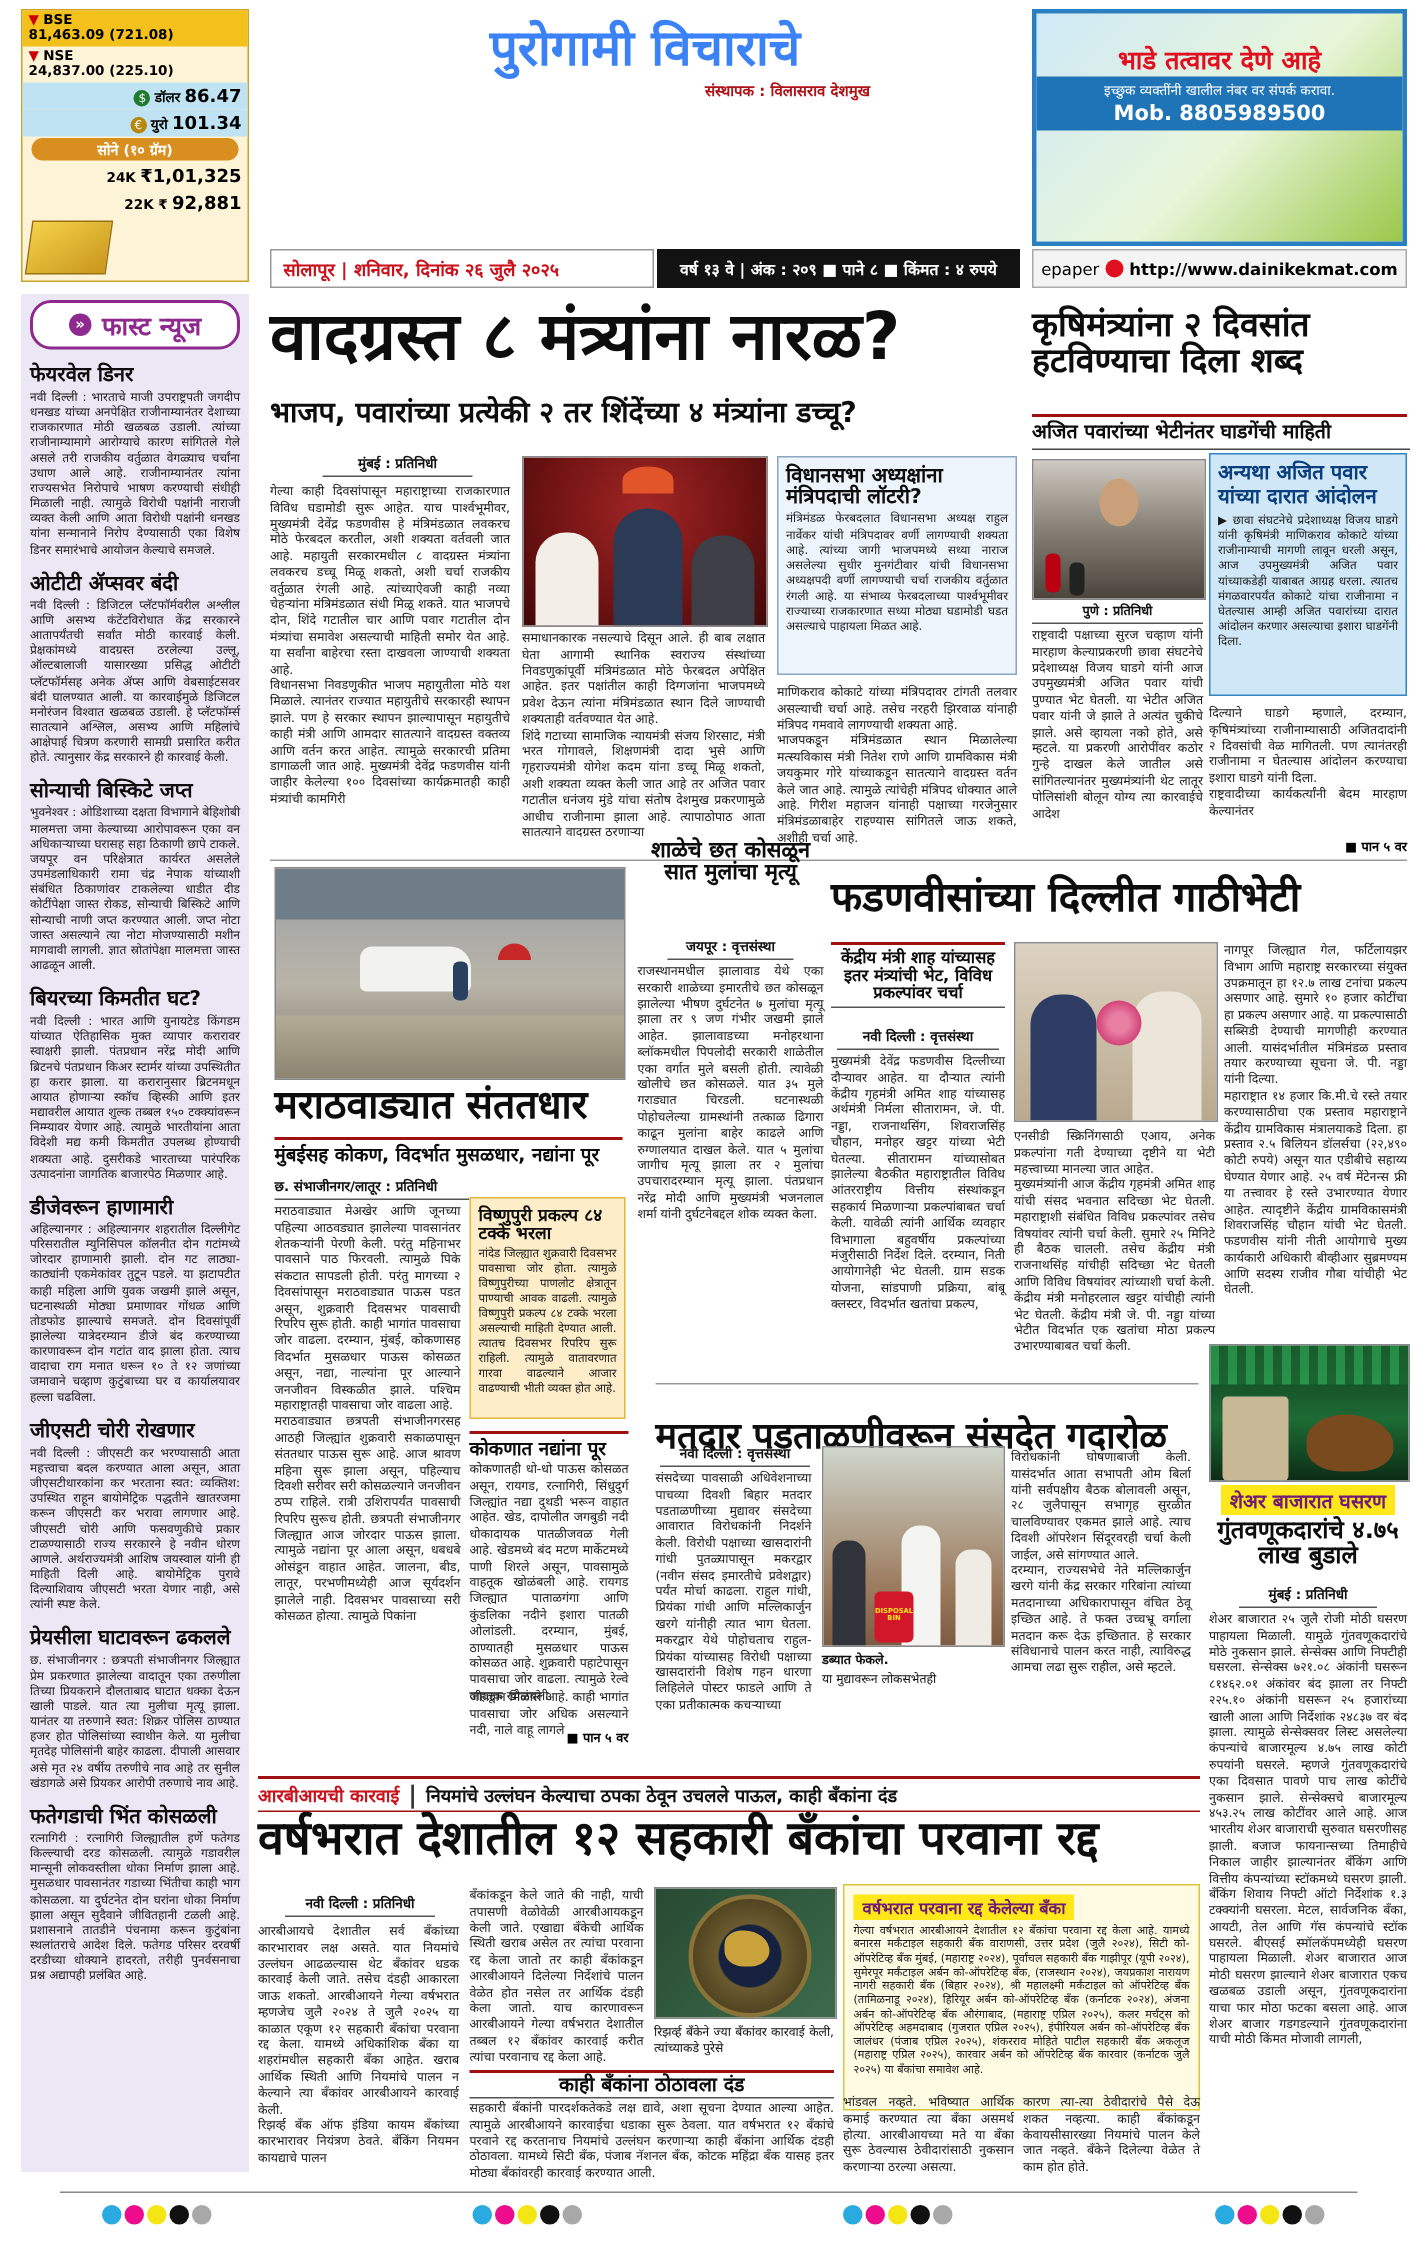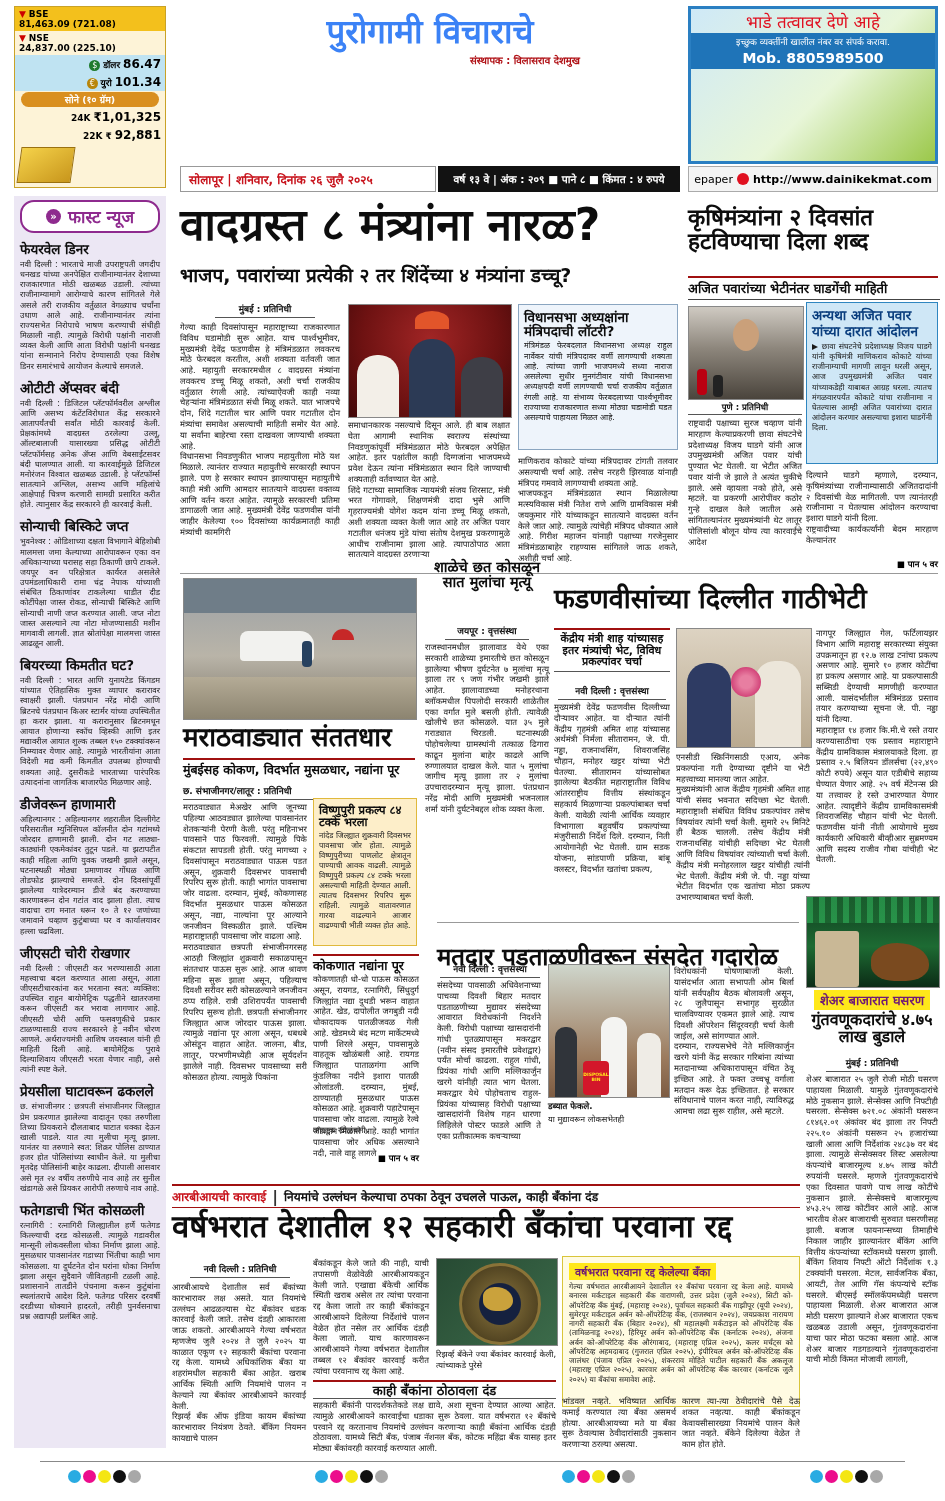--- a/index.html
+++ b/index.html
@@ -20,21 +20,21 @@
   
   .market{background:#fdf3d7;border:1px solid #c9a227;font-size:9px;}
   .mrow{padding:2px 4px;}
   .m-yellow{background:#f3c01c;}
   .m-blue{background:#bfe3f2;}
   .m-gold{background:#d98f1f;color:#fff;text-align:center;font-weight:bold;border-radius:8px;margin:1px 6px;}
   .masthead-tag{color:#3b82f6;font-weight:bold;font-size:33px;text-align:center;}
   .masthead-title{color:#d91f26;font-weight:bold;font-size:78px;text-align:center;line-height:.95;}
   .founder{color:#b01217;font-size:10px;font-weight:bold;text-align:right;}
   .adbox{border:3px solid #2a7fc2;background:linear-gradient(135deg,#cfe9f7 0%,#e8f6d9 55%,#9bc84a 100%);}
-  .adtitle{color:#e01020;font-weight:normal;font-size:17px;text-align:center;padding-top:1px;}
+  .adtitle{color:#e01020;font-weight:bold;font-size:17px;text-align:center;padding-top:19px;}
   .adbody{color:#103a6b;font-weight:bold;font-size:9.5px;text-align:center;line-height:1.45;padding:3px 8px;}
   .adstrip{background:#1f74b8;color:#fff;text-align:center;font-size:9px;padding:2px 0;}
   .admob{background:#1f74b8;color:#fff;text-align:center;font-weight:bold;font-size:14px;padding:0 0 3px 0;}
   .dateline{background:#fff;border:1px solid #999;color:#c8131c;font-weight:bold;font-size:12px;
             display:flex;align-items:center;padding-left:8px;}
   .issuestrip{background:#121212;color:#fff;font-weight:bold;font-size:10.5px;
               display:flex;align-items:center;justify-content:center;}
   .epaper{background:#f4f4f4;border:1px solid #aaa;display:flex;align-items:center;
           justify-content:center;font-size:11px;gap:4px;}
   

